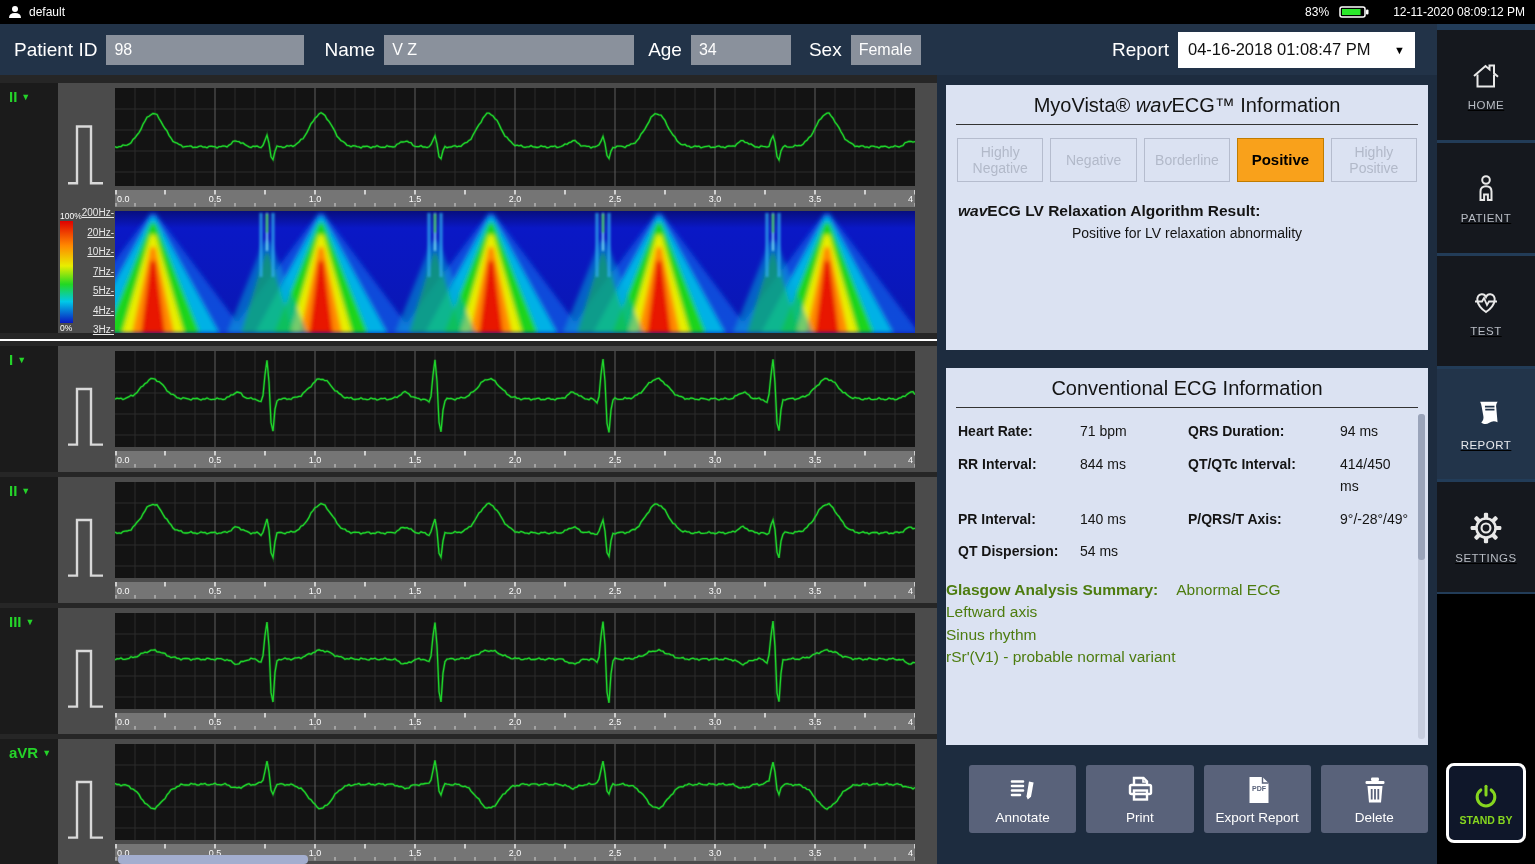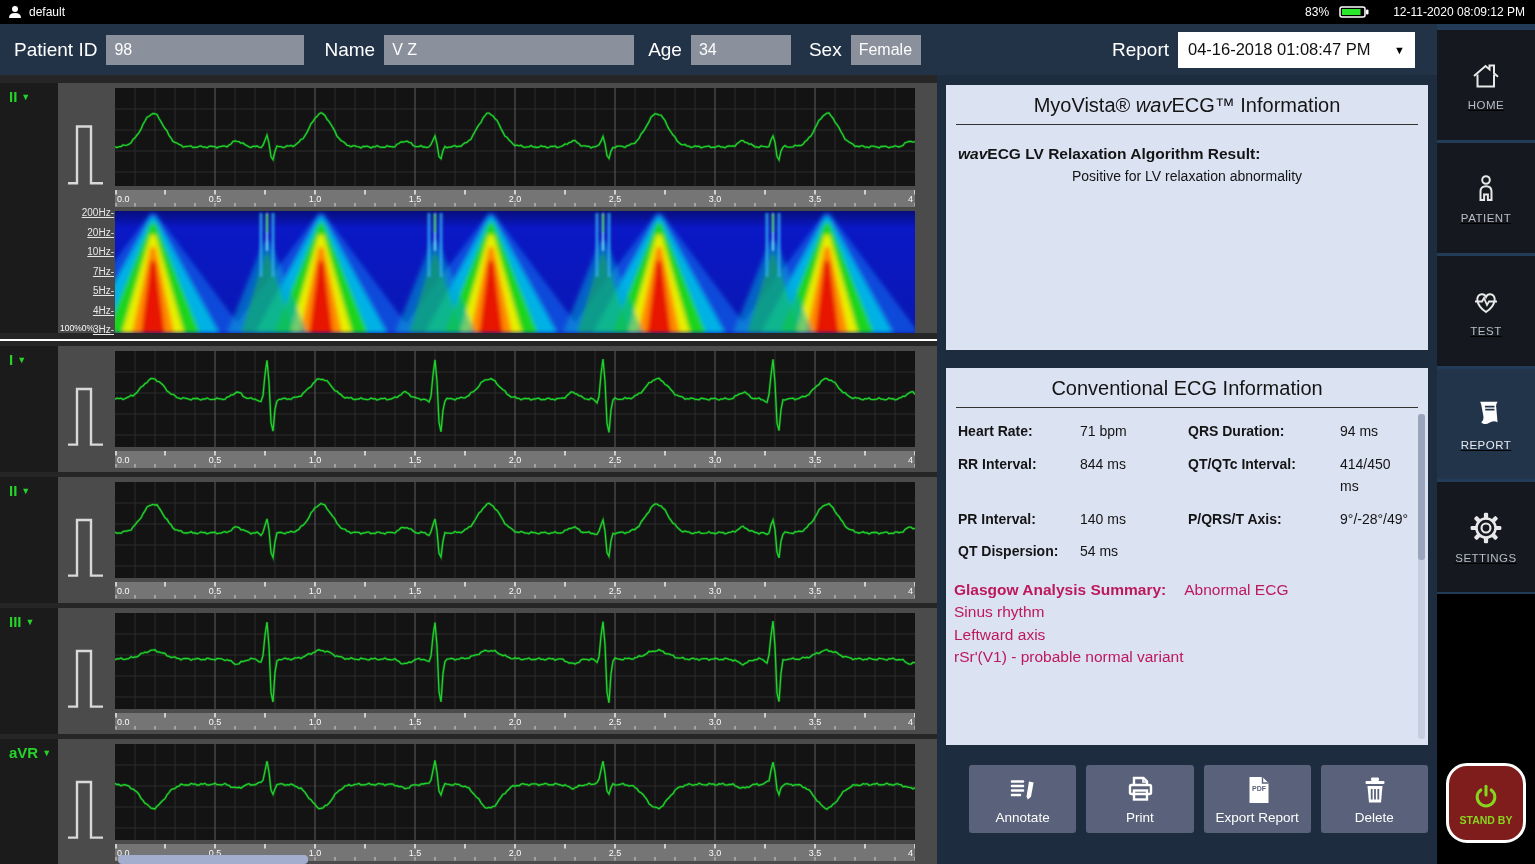--- a/index.html
+++ b/index.html
@@ -32,21 +32,21 @@
   .strip{display:flex;}
   .strip + .strip{margin-top:5px;}
   .white-sep{height:2px;background:#fff;margin:6px 0 5px 0;}
   .lead-col{width:58px;background:#1b1b1b;flex:0 0 auto;}
   .lead-label{color:#25d32a;font-weight:bold;font-size:15px;padding:5px 0 0 9px;display:flex;align-items:center;gap:4px;cursor:pointer;}
   .lead-label .arr{font-size:9px;}
   .strip-body{flex:1;background:#4b4b4b;padding-top:5px;}
   .srow{display:flex;}
   .pulse-col{width:57px;display:flex;align-items:center;justify-content:center;flex:0 0 auto;}
   .spectro-left{width:57px;position:relative;flex:0 0 auto;}
-  .cbar-wrap{position:absolute;left:2px;top:0;width:26px;height:122px;display:flex;flex-direction:row;align-items:flex-end;color:#fff;font-size:8.5px;}
+  .cbar-wrap{position:absolute;left:2px;top:0;width:26px;height:122px;display:flex;flex-direction:column;align-items:flex-start;color:#fff;font-size:8.5px;}
   .cbar{width:13px;flex:1;background:linear-gradient(to bottom,#e00000,#ff8800 24%,#e8ee00 44%,#22d822 62%,#00c8e8 79%,#0a18c0 100%);}
   .freq-col{position:absolute;right:1px;top:-4px;height:128px;display:flex;flex-direction:column;justify-content:space-between;color:#e8e8e8;font-size:10px;text-align:right;text-decoration:underline;}
   .hscroll-thumb{position:absolute;left:118px;bottom:1px;width:190px;height:9px;background:#a3aecf;border-radius:4px;z-index:5;}
   
   .right-panel{width:500px;background:#1d2c3f;padding:10px 9px 0 9px;box-sizing:border-box;}
   .panel{background:#dbe2f2;position:relative;}
   .panel-title{text-align:center;font-size:20px;color:#141414;padding-top:9px;}
   .panel-rule{border-bottom:1px solid #333;margin:7px 10px 0 10px;}
   .p1{height:265px;box-sizing:border-box;}
   .p2{height:377px;box-sizing:border-box;margin-top:18px;}
@@ -54,34 +54,34 @@
   .class-btn{flex:1;height:44px;border:1px solid #b5bcce;color:#b2b9c9;font-size:14px;line-height:16px;display:flex;align-items:center;justify-content:center;text-align:center;background:transparent;font-family:inherit;padding:0 2px;cursor:pointer;}
   .class-btn.active{background:#F9A11B;border-color:#c07c00;color:#000;font-weight:bold;font-size:15px;}
   .result-block{padding:20px 12px 0 12px;color:#141414;}
   .result-label{font-size:15.5px;font-weight:bold;}
   .result-label .wav{font-style:italic;}
   .result-text{font-size:14px;margin-top:5px;text-align:center;}
   .metrics{display:grid;grid-template-columns:122px 108px 152px 1fr;padding:12px 14px 0 12px;row-gap:10px;color:#141414;font-size:14px;line-height:22.5px;}
   .m-label{font-weight:bold;}
   .m-val{text-align:left;padding-right:14px;}
   .m-val.last{padding-right:2px;}
-  .glasgow{padding:16px 12px 0 8px;color:#be185d;font-size:15.5px;line-height:22.5px;}
+  .glasgow{padding:16px 12px 0 0;color:#4d7c0f;font-size:15.5px;line-height:22.5px;}
   .g-row .m-label{margin-right:18px;}
   .v-scroll{position:absolute;top:46px;bottom:6px;right:3px;width:7px;background:#c6cdde;border-radius:3px;}
   .v-thumb{width:100%;height:45%;background:#9aa4ba;border-radius:3px;}
   .actions{display:flex;gap:10px;margin-top:20px;padding-left:23px;}
   .action-btn{flex:1;height:68px;background:#59627a;border:none;border-radius:3px;display:flex;flex-direction:column;align-items:center;justify-content:center;gap:3px;color:#fff;font-size:13.5px;font-family:inherit;cursor:pointer;}
   
   .sidebar{width:98px;background:#000;display:flex;flex-direction:column;}
   .side-cells{background:#223c58;padding:6px 0 2px 0;display:flex;flex-direction:column;gap:3px;}
   .side-item{height:110px;background:#15181e;display:flex;flex-direction:column;align-items:center;justify-content:center;gap:6px;cursor:pointer;text-decoration:underline;}
   .side-item.active{background:#22344a;}
   .side-label{color:#b9bdc5;font-size:11.5px;letter-spacing:.5px;}
   .standby-wrap{margin-top:auto;display:flex;justify-content:center;padding-bottom:22px;}
-  .standby{width:74px;height:74px;background:#7f1d1d;border:3px solid #fff;border-radius:21px;display:flex;flex-direction:column;align-items:center;justify-content:center;cursor:pointer;}
+  .standby{width:74px;height:74px;background:#0f172a;border:3px solid #fff;border-radius:8px;display:flex;flex-direction:column;align-items:center;justify-content:center;cursor:pointer;}
   .standby-label{color:#86d61f;font-size:10.5px;font-weight:bold;margin-top:1px;}
 </style>
 </head>
 <body>
 
 <div class="app">
 
   <div class="statusbar">
     <div class="sb-left">
       <svg width="14" height="14" viewBox="0 0 14 14">
@@ -895,20 +895,27 @@
                 </div>
               </div>
             </div>
             <div class="hscroll-thumb"></div>
           </div>
 
         <div class="right-panel">
           <div class="panel p1">
             <div class="panel-title"><span>MyoVista® </span><i>wav</i><span>ECG™ Information</span></div>
             <div class="panel-rule"></div>
+            <div class="class-row">
+              <button class="class-btn">Highly Negative</button>
+              <button class="class-btn">Negative</button>
+              <button class="class-btn">Borderline</button>
+              <button class="class-btn active">Positive</button>
+              <button class="class-btn">Highly Positive</button>
+            </div>
             <div class="result-block">
               <div class="result-label"><span class="wav">wav</span><span>ECG LV Relaxation Algorithm Result:</span></div>
               <div class="result-text">Positive for LV relaxation abnormality</div>
             </div>
           </div>
 
           <div class="panel p2">
             <div class="panel-title">Conventional ECG Information</div>
             <div class="panel-rule"></div>
             <div class="metrics">
@@ -924,22 +931,22 @@
                 <span class="m-val">140 ms</span>
               <span class="m-label">P/QRS/T Axis:</span>
                 <span class="m-val last">9°/-28°/49°</span>
               <span class="m-label">QT Dispersion:</span>
                 <span class="m-val">54 ms</span>
               <span></span>
                 <span></span>
             </div>
             <div class="glasgow">
               <div class="g-row"><span class="m-label">Glasgow Analysis Summary:</span><span>Abnormal ECG</span></div>
+              <div>Leftward axis</div>
               <div>Sinus rhythm</div>
-              <div>Leftward axis</div>
               <div>rSr'(V1) - probable normal variant</div>
             </div>
             <div class="v-scroll">
                 <div class="v-thumb"></div>
               </div>
           </div>
 
           <div class="actions">
             <button class="action-btn">
               <svg width="34" height="34" viewBox="0 0 34 34">

